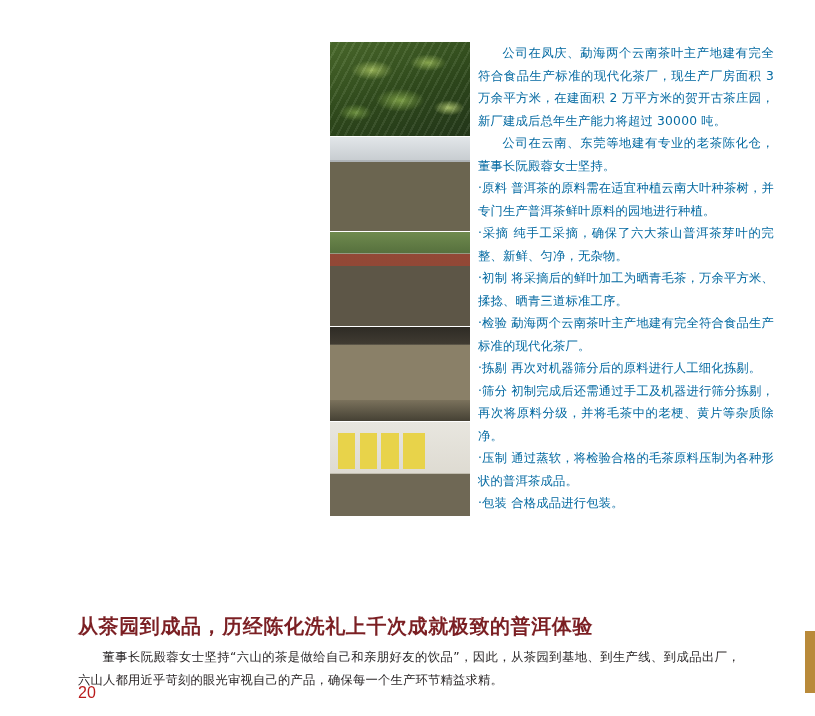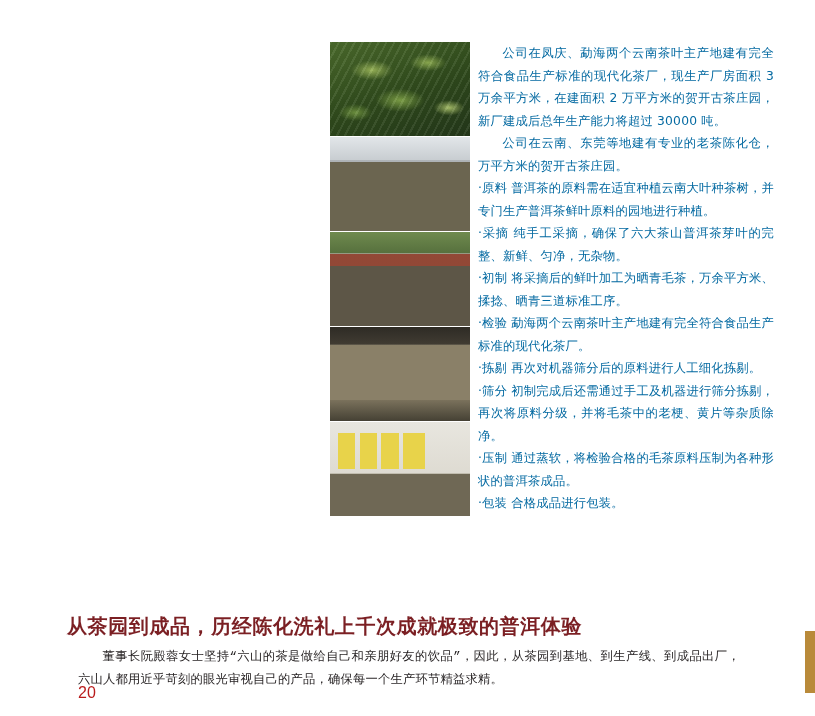--- a/index.html
+++ b/index.html
@@ -169,21 +169,21 @@
     color: #0369a1;
     letter-spacing: 0.2px;
   }
   .para.indent {
     text-indent: 24.6px;
   }
 
   
   .section-heading {
     position: absolute;
-    left: 67px;
+    left: 78px;
     top: 595px;
     width: 680px;
     font-size: 20px;
     font-weight: bold;
     color: #7b1f23;
     letter-spacing: 0.6px;
     line-height: 28px;
   }
 
   
@@ -191,21 +191,20 @@
     position: absolute;
     left: 78px;
     top: 634px;
     width: 662px;
     font-size: 12.3px;
     line-height: 22.5px;
     text-align: justify;
     text-indent: 24.6px;
     color: #231f20;
     letter-spacing: 0.2px;
-    font-family: Liberation Mono, monospace;
   }
 
   
   .page-number {
     position: absolute;
     left: 78px;
     top: 684px;
     font-size: 16px;
     color: #b91c1c;
     font-family: "Liberation Sans", sans-serif;
@@ -229,21 +228,21 @@
   <div class="photo-column">
     <div class="photo photo-1"></div>
     <div class="photo photo-2"></div>
     <div class="photo photo-3"></div>
     <div class="photo photo-4"></div>
     <div class="photo photo-5"></div>
   </div>
 
   <div class="text-column">
     <p class="para indent">公司在凤庆、勐海两个云南茶叶主产地建有完全符合食品生产标准的现代化茶厂，现生产厂房面积 3 万余平方米，在建面积 2 万平方米的贺开古茶庄园，新厂建成后总年生产能力将超过 30000 吨。</p>
-    <p class="para indent">公司在云南、东莞等地建有专业的老茶陈化仓，万平方米的贺开古茶庄园。</p>
+    <p class="para indent">公司在云南、东莞等地建有专业的老茶陈化仓，董事长阮殿蓉女士坚持。</p>
 
     <p class="para">·原料  普洱茶的原料需在适宜种植云南大叶种茶树，并专门生产普洱茶鲜叶原料的园地进行种植。</p>
     <p class="para">·采摘  纯手工采摘，确保了六大茶山普洱茶芽叶的完整、新鲜、匀净，无杂物。</p>
     <p class="para">·初制  将采摘后的鲜叶加工为晒青毛茶，万余平方米、揉捻、晒青三道标准工序。</p>
     <p class="para">·检验  勐海两个云南茶叶主产地建有完全符合食品生产标准的现代化茶厂。</p>
     <p class="para">·拣剔  再次对机器筛分后的原料进行人工细化拣剔。</p>
     <p class="para">·筛分  初制完成后还需通过手工及机器进行筛分拣剔，再次将原料分级，并将毛茶中的老梗、黄片等杂质除净。</p>
     <p class="para">·压制  通过蒸软，将检验合格的毛茶原料压制为各种形状的普洱茶成品。</p>
     <p class="para">·包装  合格成品进行包装。</p>
   </div>

